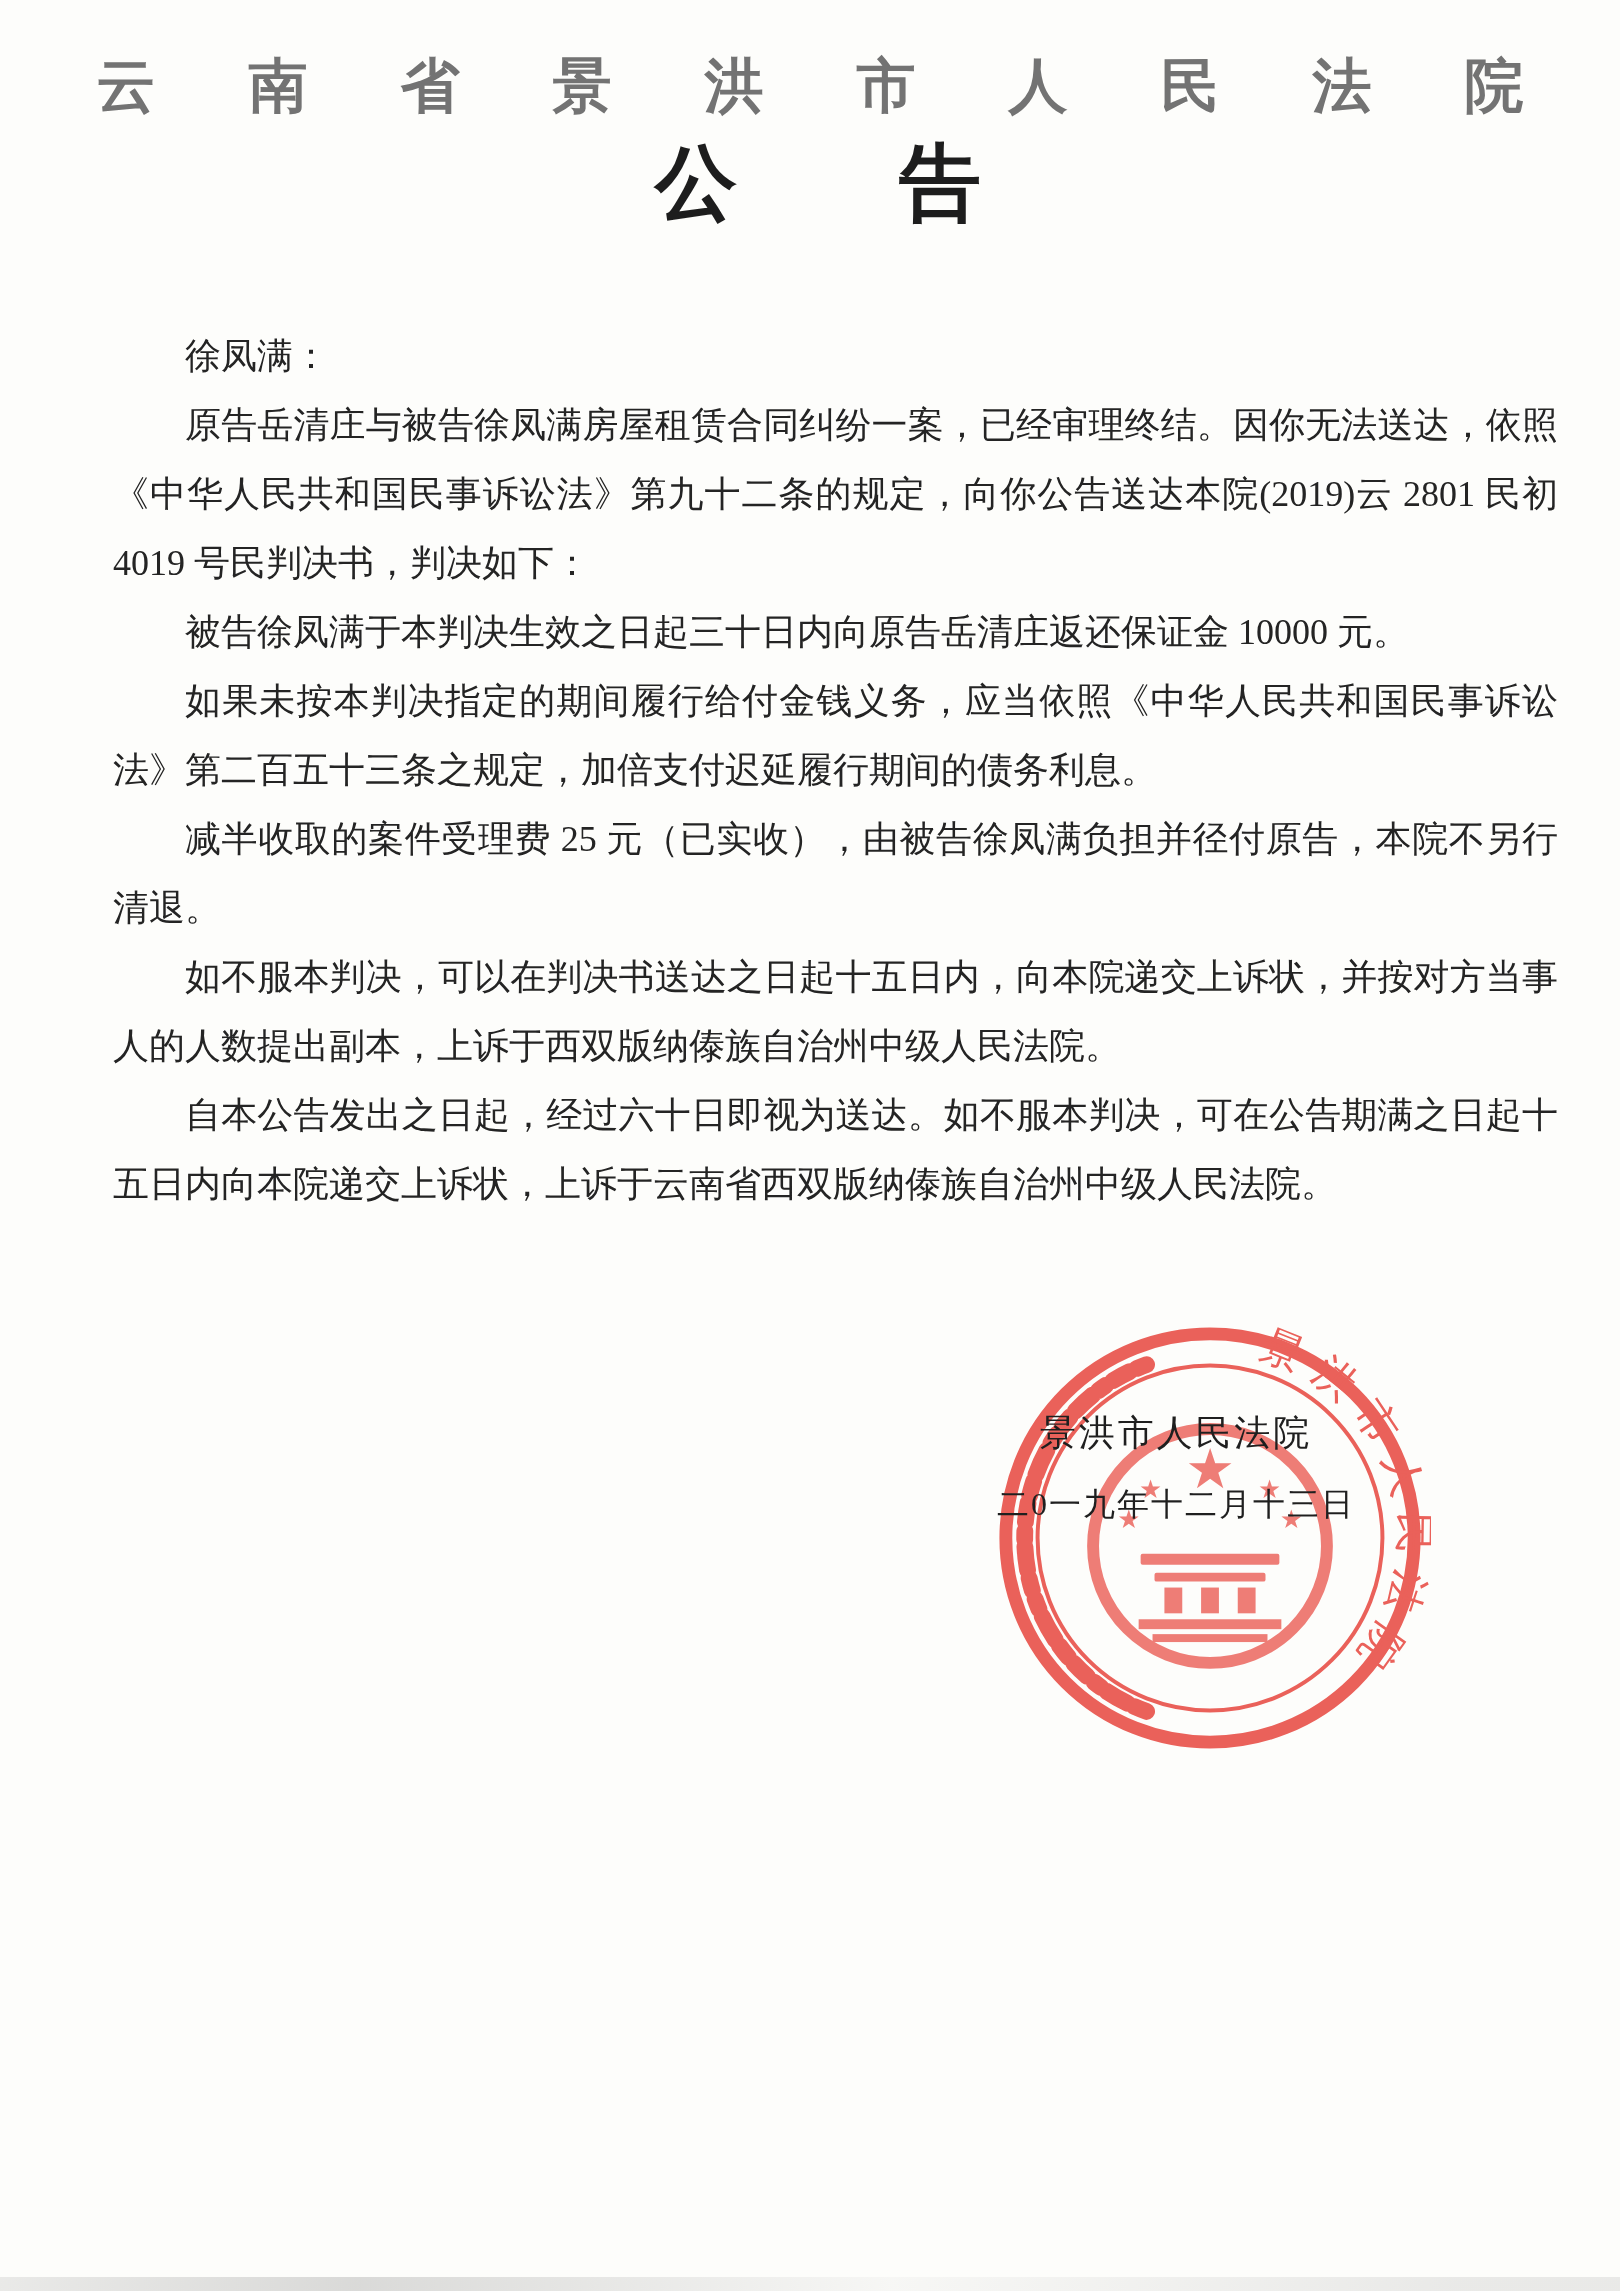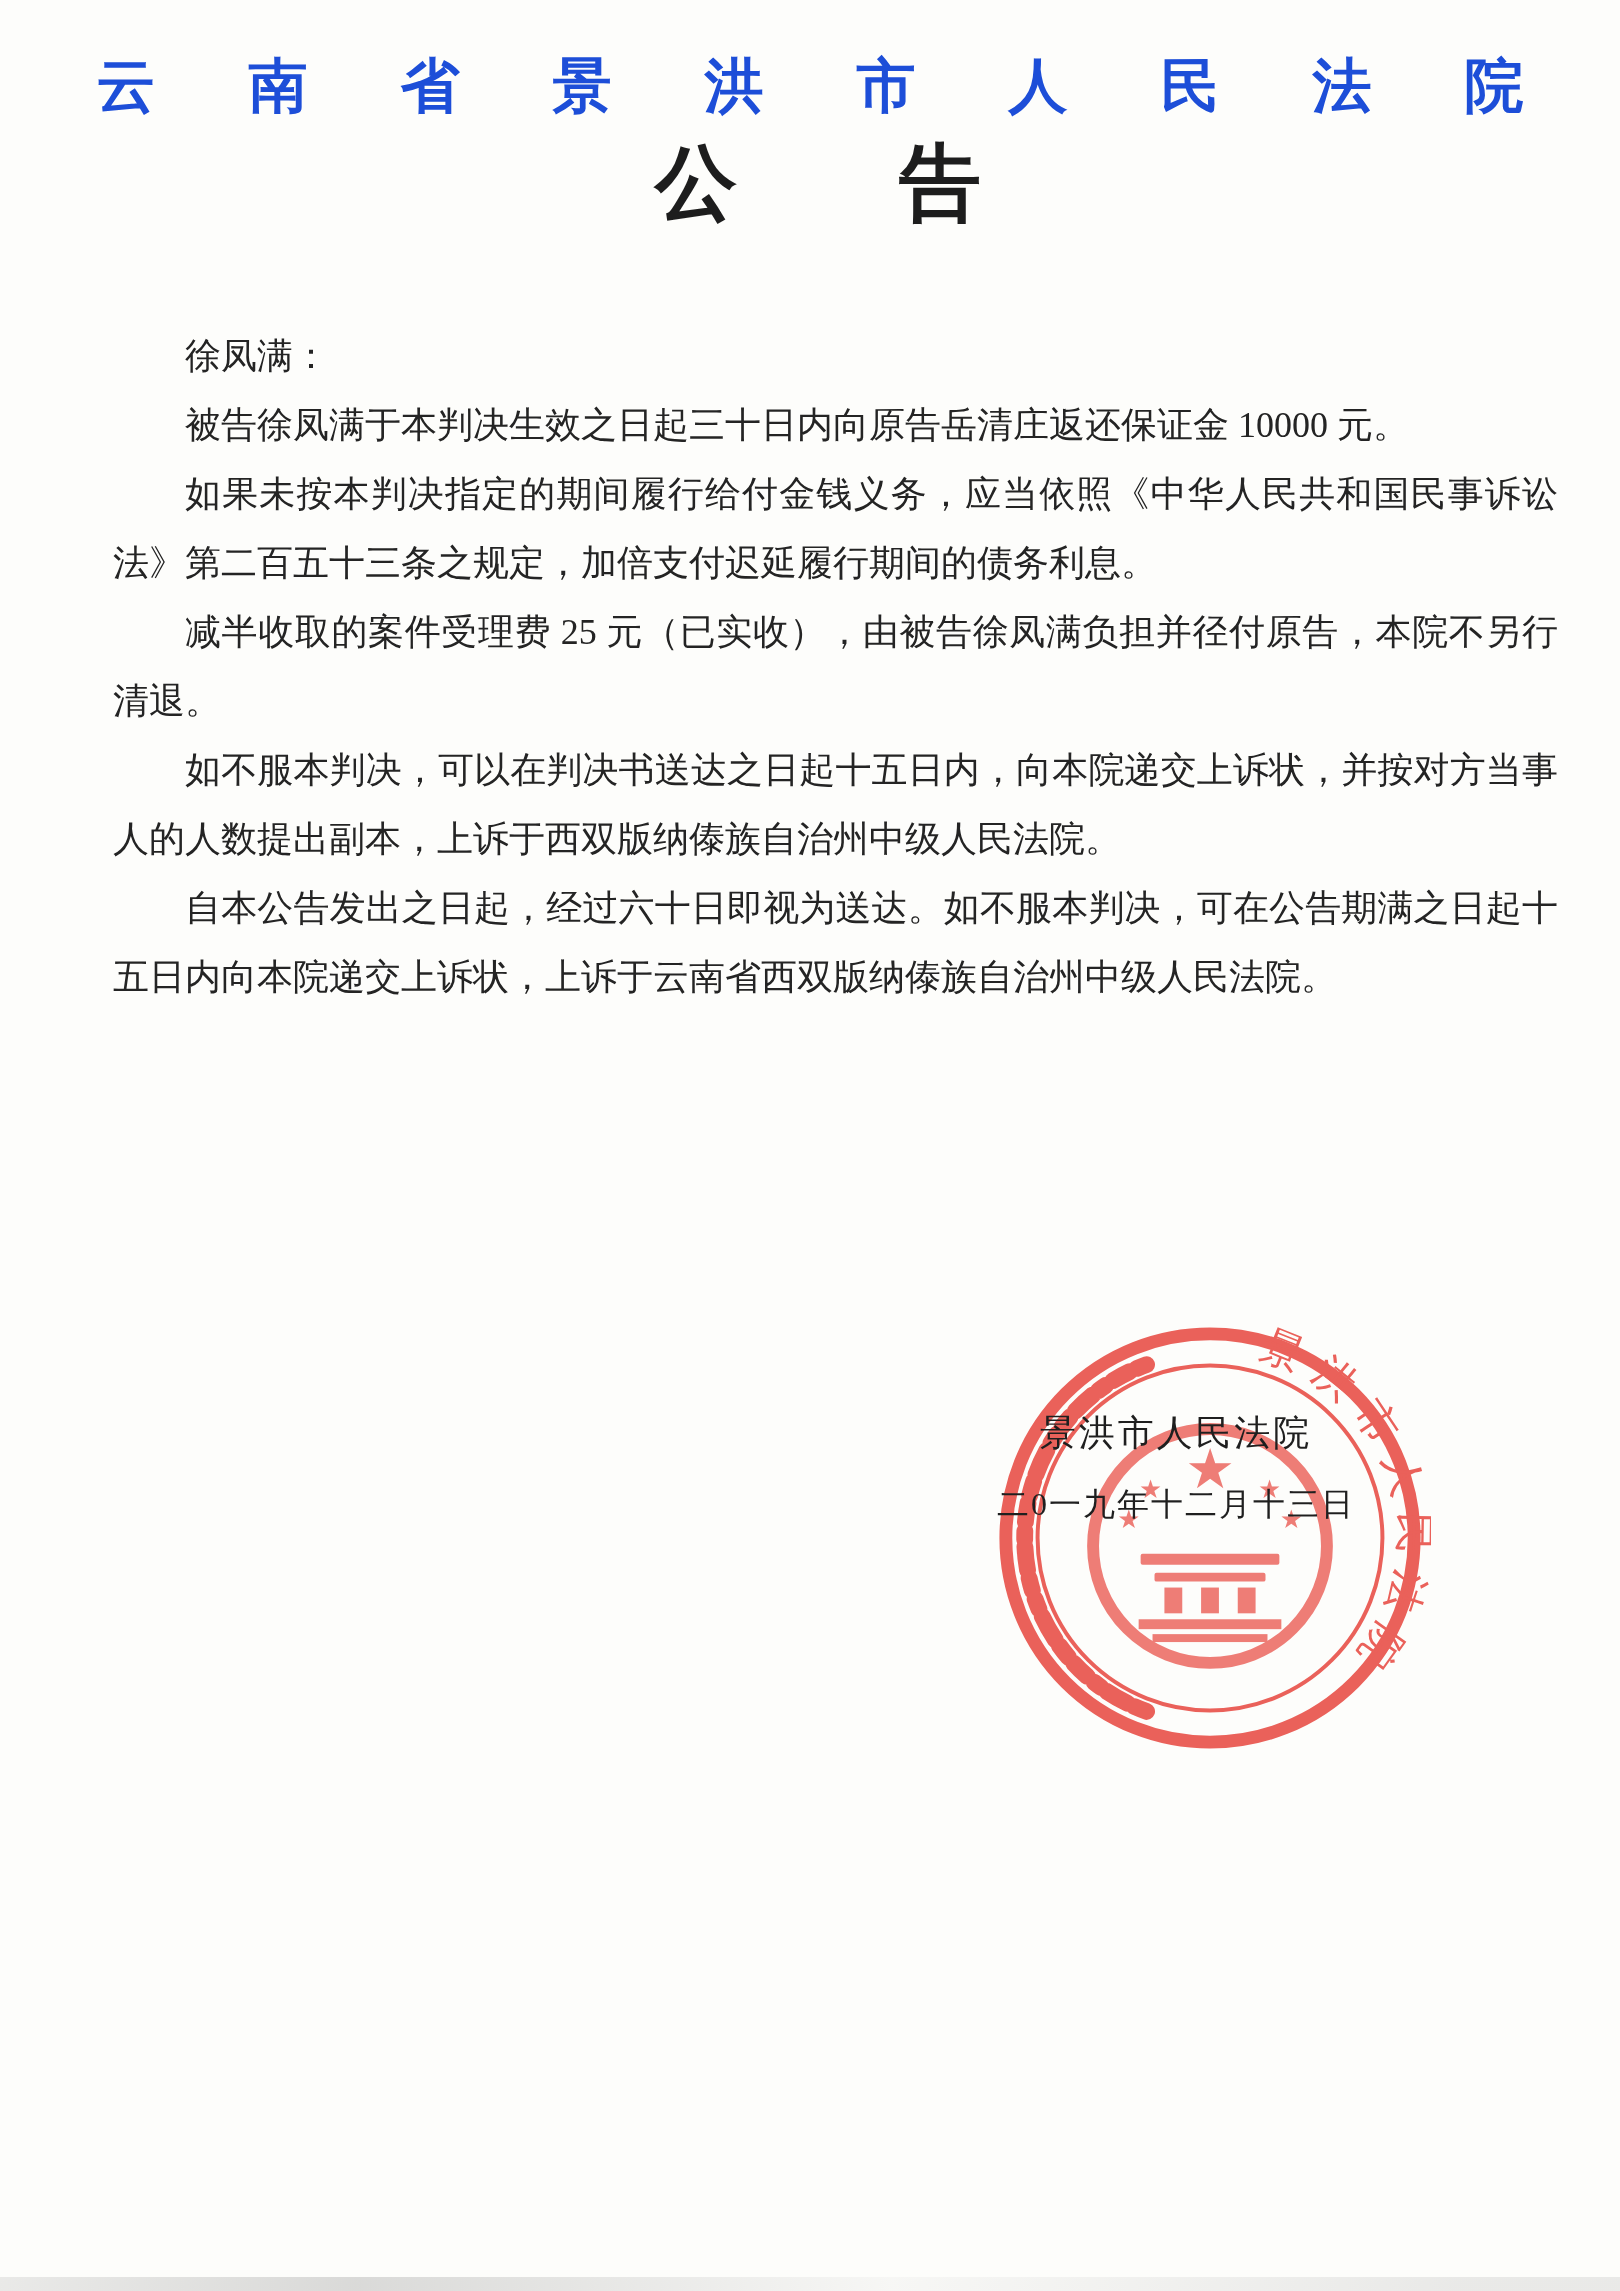--- a/index.html
+++ b/index.html
@@ -8,21 +8,21 @@
     width:1620px; height:2292px;
     margin:0 auto;
     background:#fdfdfb;
     overflow:hidden;
     font-family:"Liberation Serif","DejaVu Serif",serif;
     color:#2b2b2b;
   }
   .header-title { position:absolute; top:47px; left:0; width:100%; text-align:center; }
   .header-title h1 {
     margin:0; display:inline-block; white-space:nowrap;
-    font-size:59px; font-weight:700; color:#1d4ed8;
+    font-size:59px; font-weight:700; color:#737373;
     letter-spacing:93px; margin-right:-93px;
   }
   .header-sub { position:absolute; top:129px; left:8px; width:100%; text-align:center; }
   .header-sub h2 {
     margin:0; display:inline-block; white-space:nowrap;
     font-size:82px; font-weight:700; color:#1d1d1d;
     letter-spacing:162px; margin-right:-162px;
   }
   .body-block { position:absolute; top:322px; left:113px; right:62px; }
   .body-block p {
@@ -48,20 +48,21 @@
   <div class="header-title">
     <h1>云南省景洪市人民法院</h1>
   </div>
 
   <div class="header-sub">
     <h2>公告</h2>
   </div>
 
   <div class="body-block">
     <p class="salutation">徐凤满：</p>
+    <p>原告岳清庄与被告徐凤满房屋租赁合同纠纷一案，已经审理终结。因你无法送达，依照《中华人民共和国民事诉讼法》第九十二条的规定，向你公告送达本院(2019)云 2801 民初 4019 号民判决书，判决如下：</p>
     <p>被告徐凤满于本判决生效之日起三十日内向原告岳清庄返还保证金 10000 元。</p>
     <p>如果未按本判决指定的期间履行给付金钱义务，应当依照《中华人民共和国民事诉讼法》第二百五十三条之规定，加倍支付迟延履行期间的债务利息。</p>
     <p>减半收取的案件受理费 25 元（已实收），由被告徐凤满负担并径付原告，本院不另行清退。</p>
     <p>如不服本判决，可以在判决书送达之日起十五日内，向本院递交上诉状，并按对方当事人的人数提出副本，上诉于西双版纳傣族自治州中级人民法院。</p>
     <p>自本公告发出之日起，经过六十日即视为送达。如不服本判决，可在公告期满之日起十五日内向本院递交上诉状，上诉于云南省西双版纳傣族自治州中级人民法院。</p>
   </div>
 
   <svg class="seal" viewBox="0 0 445 445" xmlns="http://www.w3.org/2000/svg">
     <g fill="none" stroke="#e84c44">
       <circle cx="222" cy="222" r="206" stroke-width="13"></circle>

